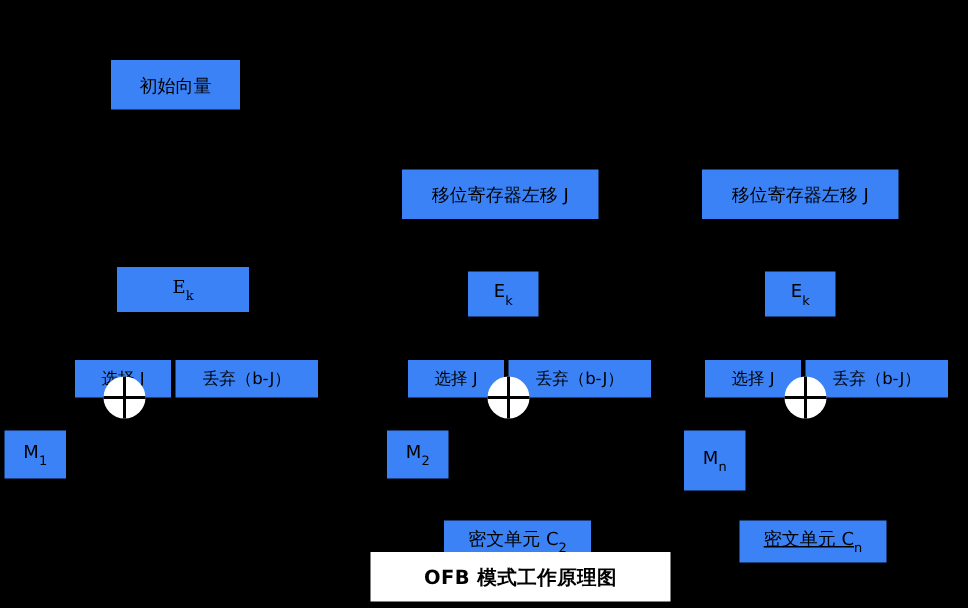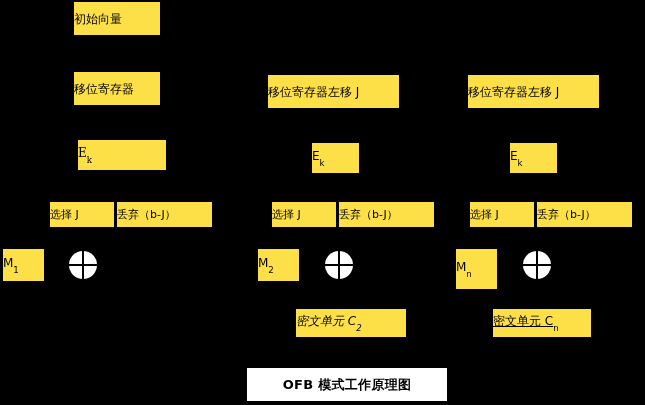--- a/index.html
+++ b/index.html
@@ -12,30 +12,31 @@
   }
   #canvas {
     position: relative;
     width: 645px;
     height: 405px;
     background: #000000;
     overflow: hidden;
   }
   .box {
     position: absolute;
-    background: #fde047;
+    background: #3b82f6;
     color: #000000;
     display: flex;
     align-items: center;
-    justify-content: flex-start;
+    justify-content: center;
     box-sizing: border-box;
     font-size: 12px;
     line-height: 1;
     white-space: nowrap;
     letter-spacing: 0px;
+    margin-top: 38px;
   }
   .box.small { font-size: 11px; }
   .box.serif {
     font-family: "DejaVu Serif", "Liberation Serif", serif;
   }
   .title-box {
     position: absolute;
     background: #ffffff;
     color: #000000;
     display: flex;
@@ -82,23 +83,20 @@
 </style>
 </head>
 <body>
 
 <div id="canvas">
 
   <div class="box" style="left:74px; top:2px; width:86px; height:33px;">
     <span>初始向量</span>
   </div>
 
-  <div class="box" style="left:74px; top:72px; width:86px; height:33px;">
-    <span>移位寄存器</span>
-  </div>
 
   <div class="box" style="left:268px; top:75px; width:131px; height:33px;">
     <span>移位寄存器左移 J</span>
   </div>
 
   <div class="box" style="left:468px; top:75px; width:131px; height:33px;">
     <span>移位寄存器左移 J</span>
   </div>
 
   <div class="box serif" style="left:78px; top:140px; width:88px; height:30px;">
@@ -155,21 +153,21 @@
   <div class="xor" style="left:325px; top:251px; width:28px; height:28px;"></div>
 
   <div class="box" style="left:456px; top:249px; width:41px; height:40px;">
     <span>
       <span>M</span><span class="sub">n</span>
     </span>
   </div>
   <div class="xor" style="left:523px; top:251px; width:28px; height:28px;"></div>
 
 
-  <div class="box" style="left:296px; top:309px; width:110px; height:28px;font-style:italic;">
+  <div class="box" style="left:296px; top:309px; width:98px; height:28px;">
     <span>
       <span>密文单元 C</span><span class="sub">2</span>
     </span>
   </div>
 
   <div class="box" style="left:493px; top:309px; width:98px; height:28px;text-decoration:underline;">
     <span>
       <span>密文单元 C</span><span class="sub">n</span>
     </span>
   </div>

